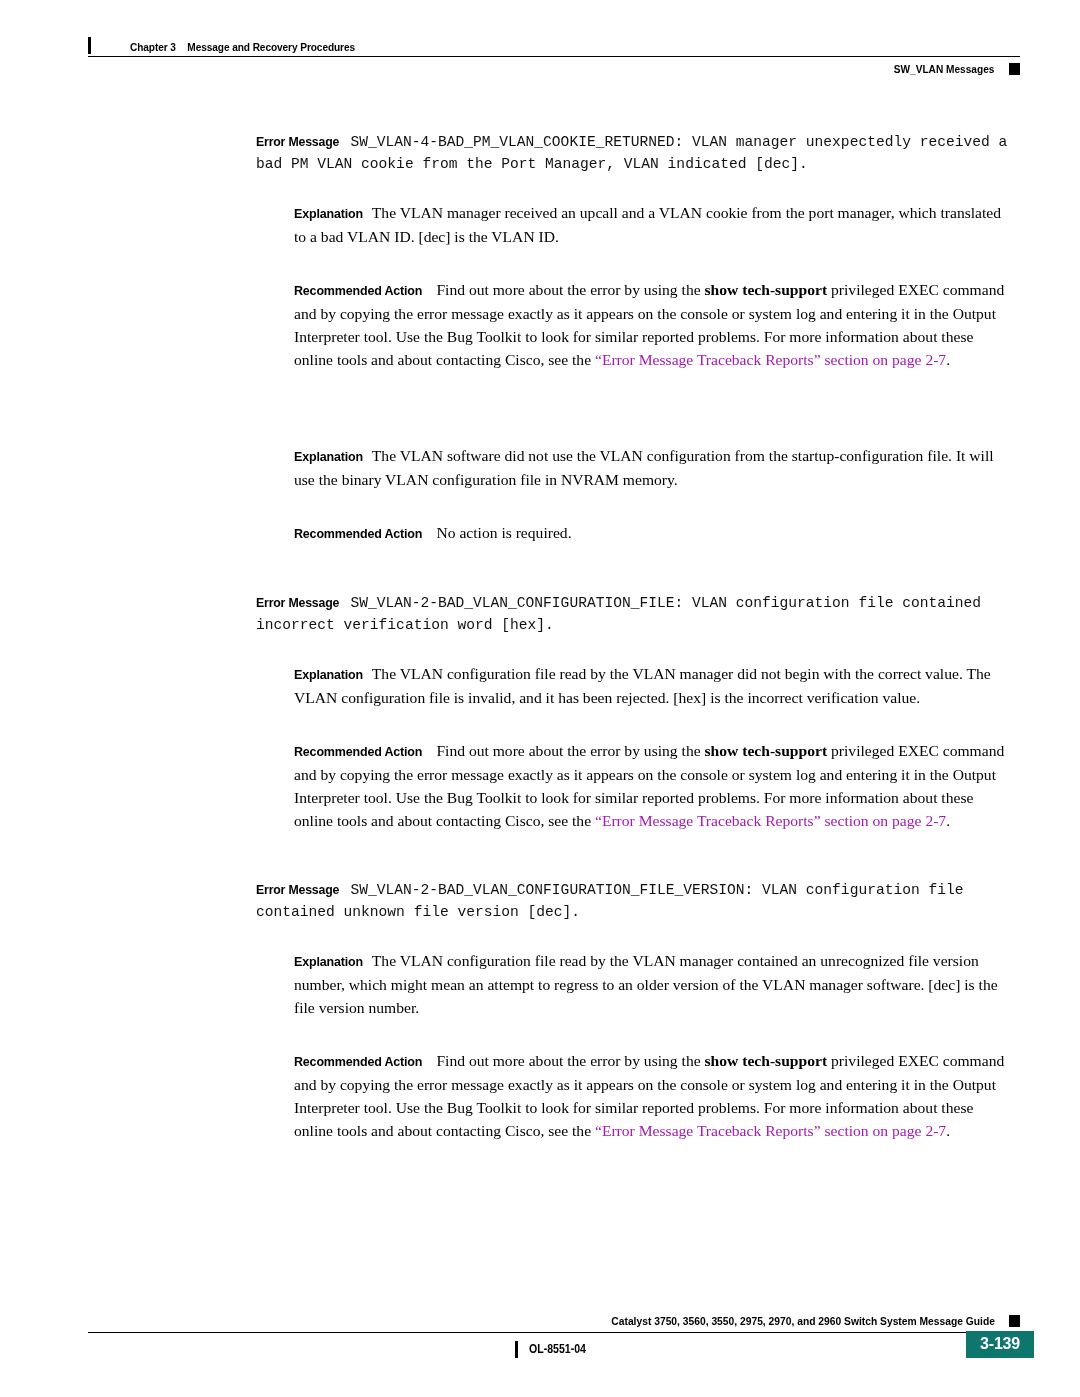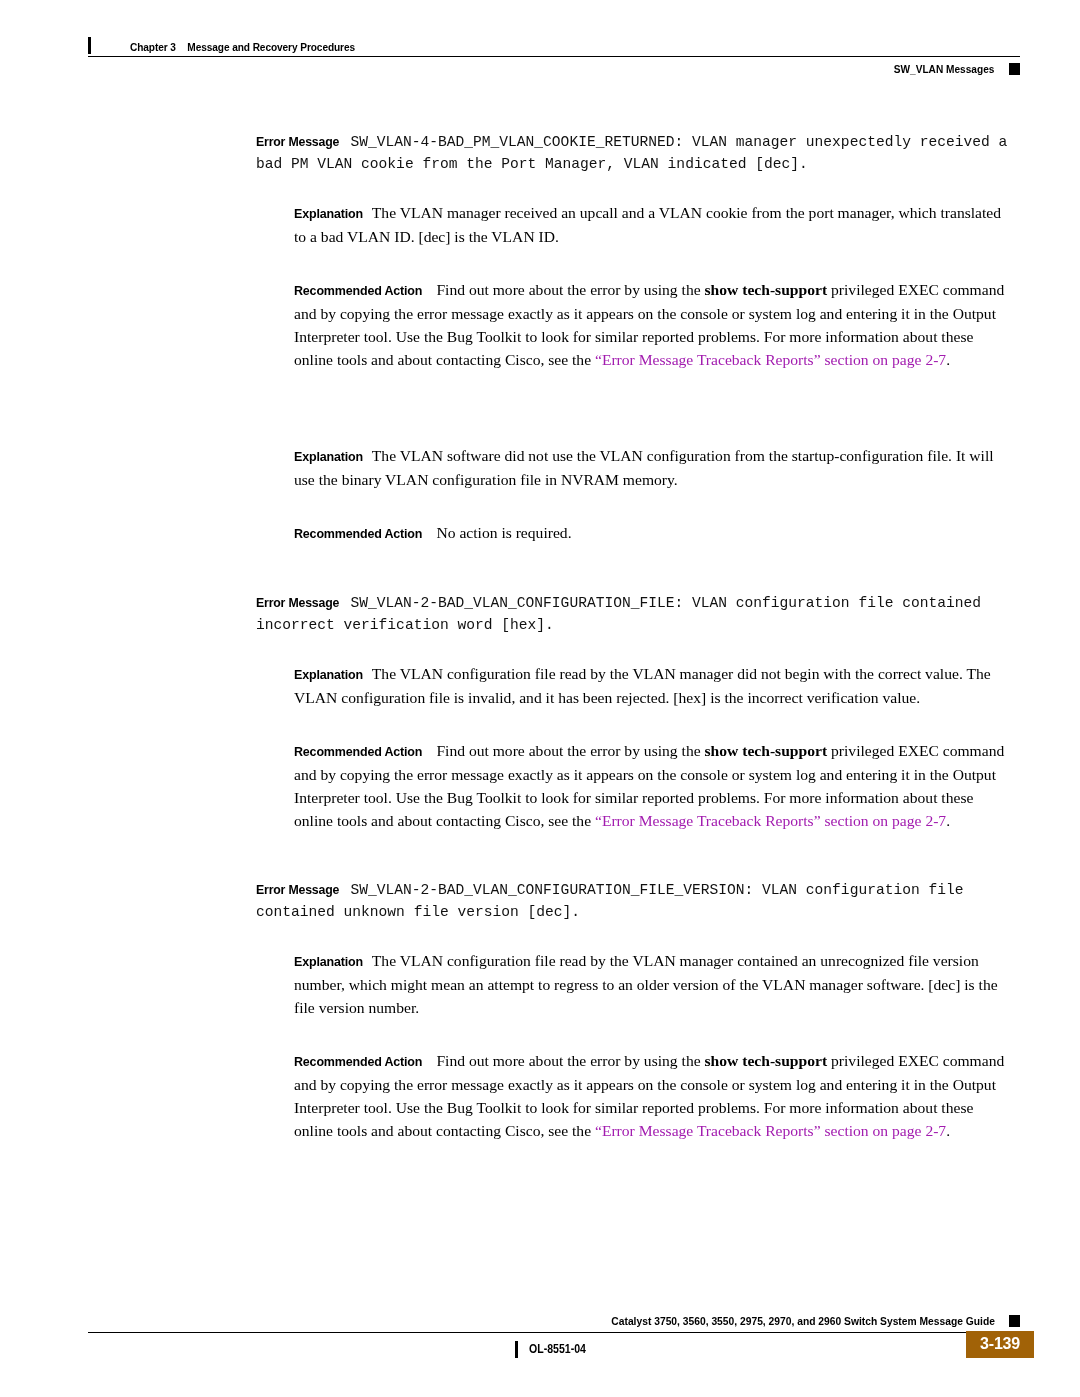--- a/index.html
+++ b/index.html
@@ -188,21 +188,21 @@
     font-weight: bold;
     font-size: 12px;
     transform: scaleX(0.88);
     transform-origin: left center;
     white-space: nowrap;
   }
   .page-badge {
     position: absolute;
     right: -14px;
     top: -7px;
-    background: #a16207;
+    background: #0f766e;
     color: #fff;
     font-family: "Liberation Sans Narrow", "Liberation Sans", sans-serif;
     font-weight: bold;
     font-size: 16px;
     padding: 4px 14px 5px 14px;
     letter-spacing: -0.2px;
     line-height: 18px;
   }
 </style>
 </head>

